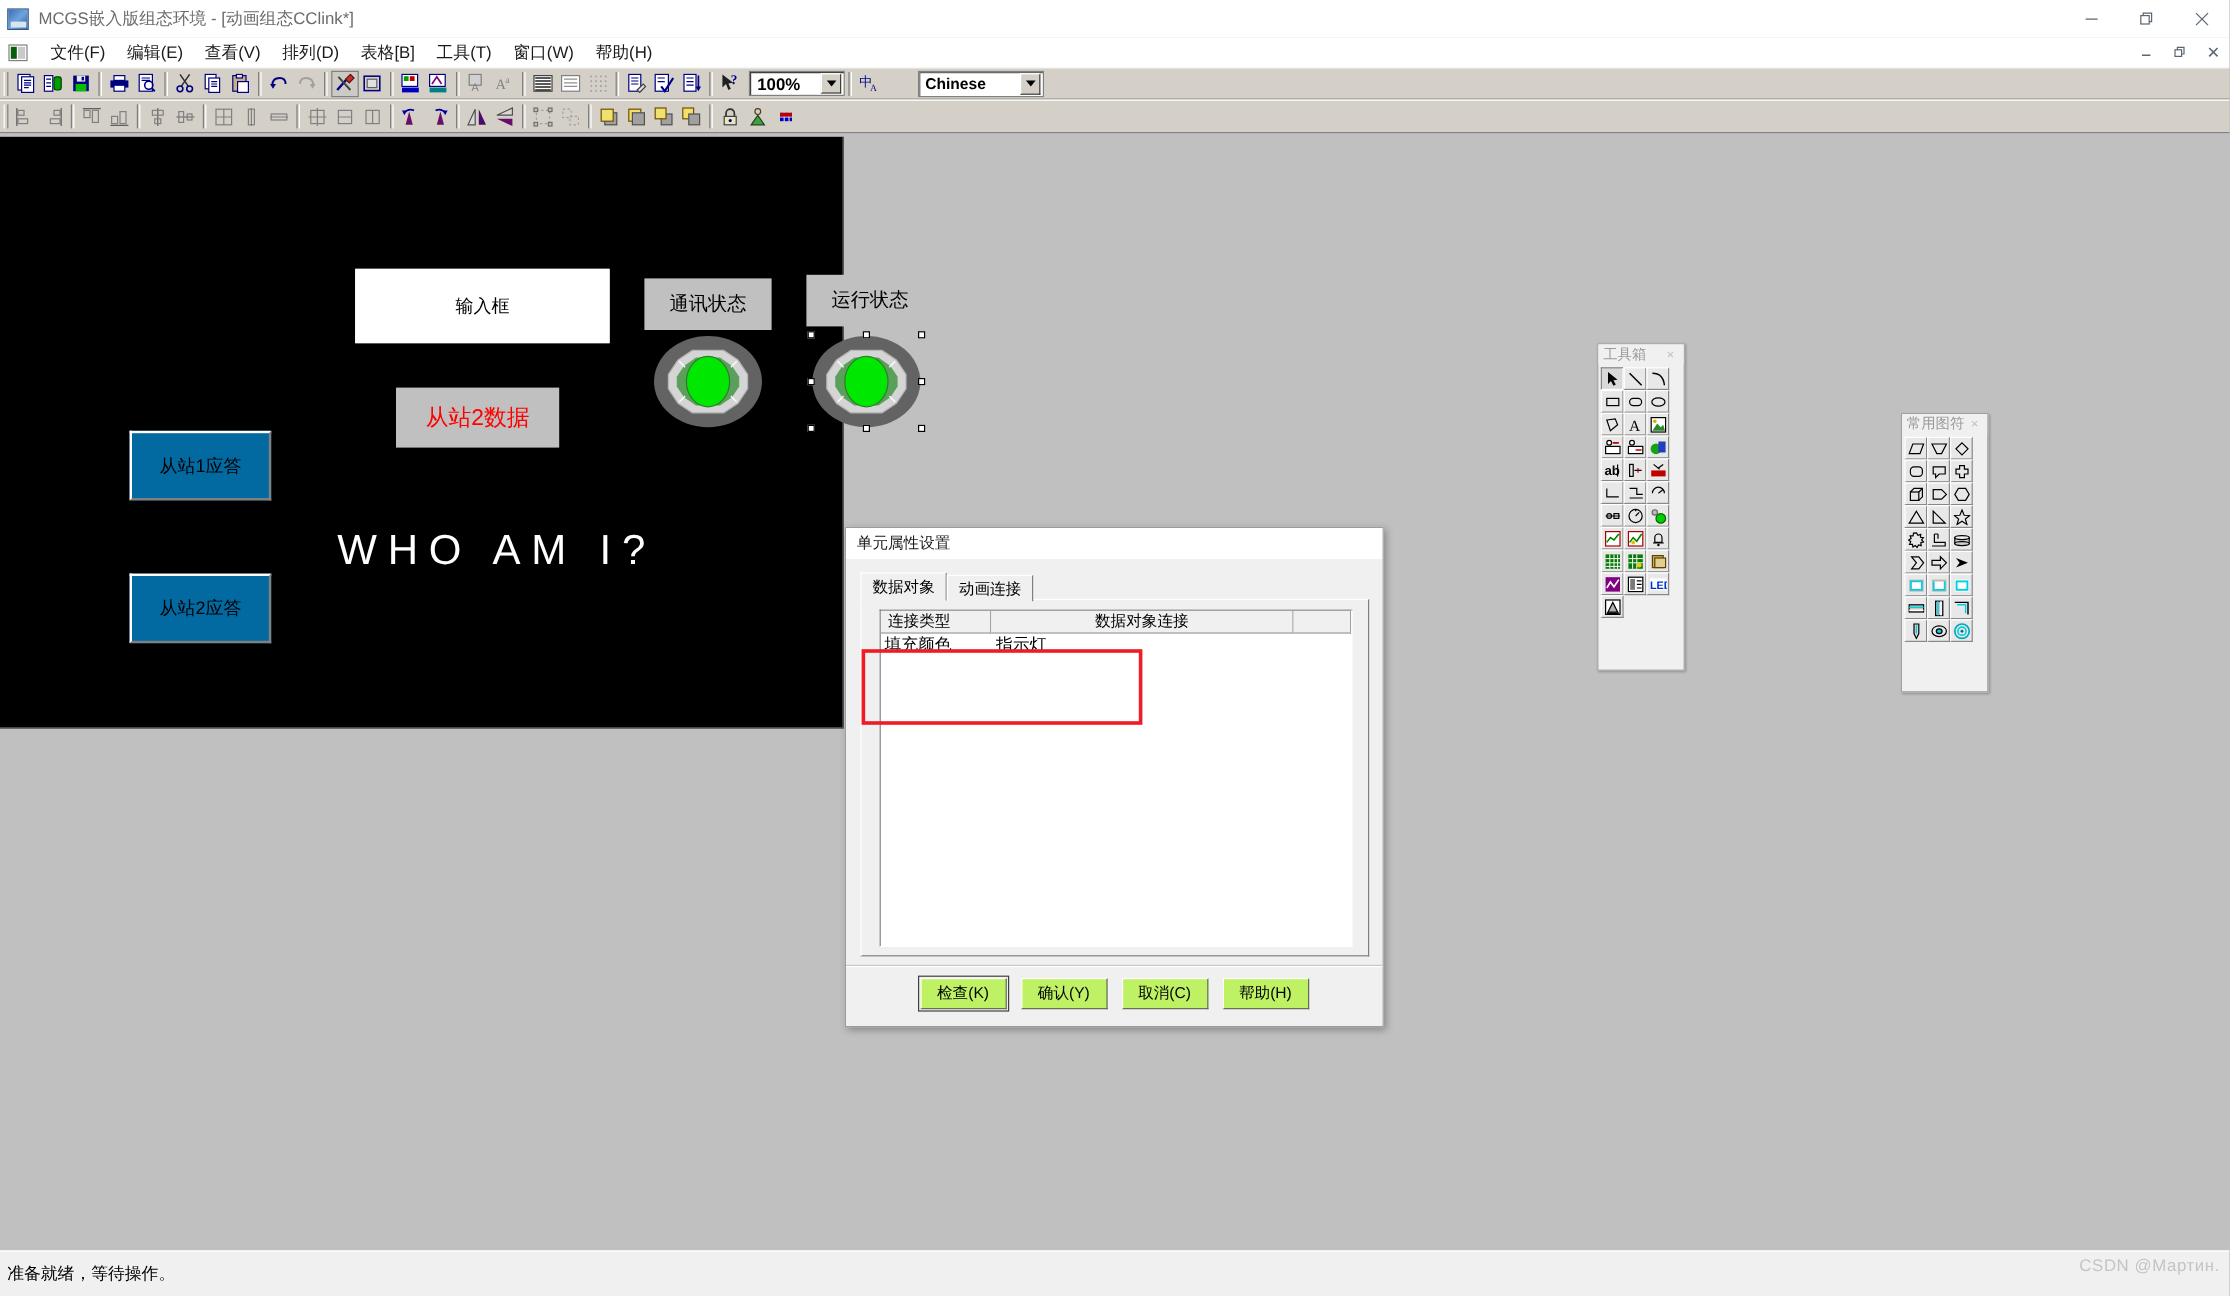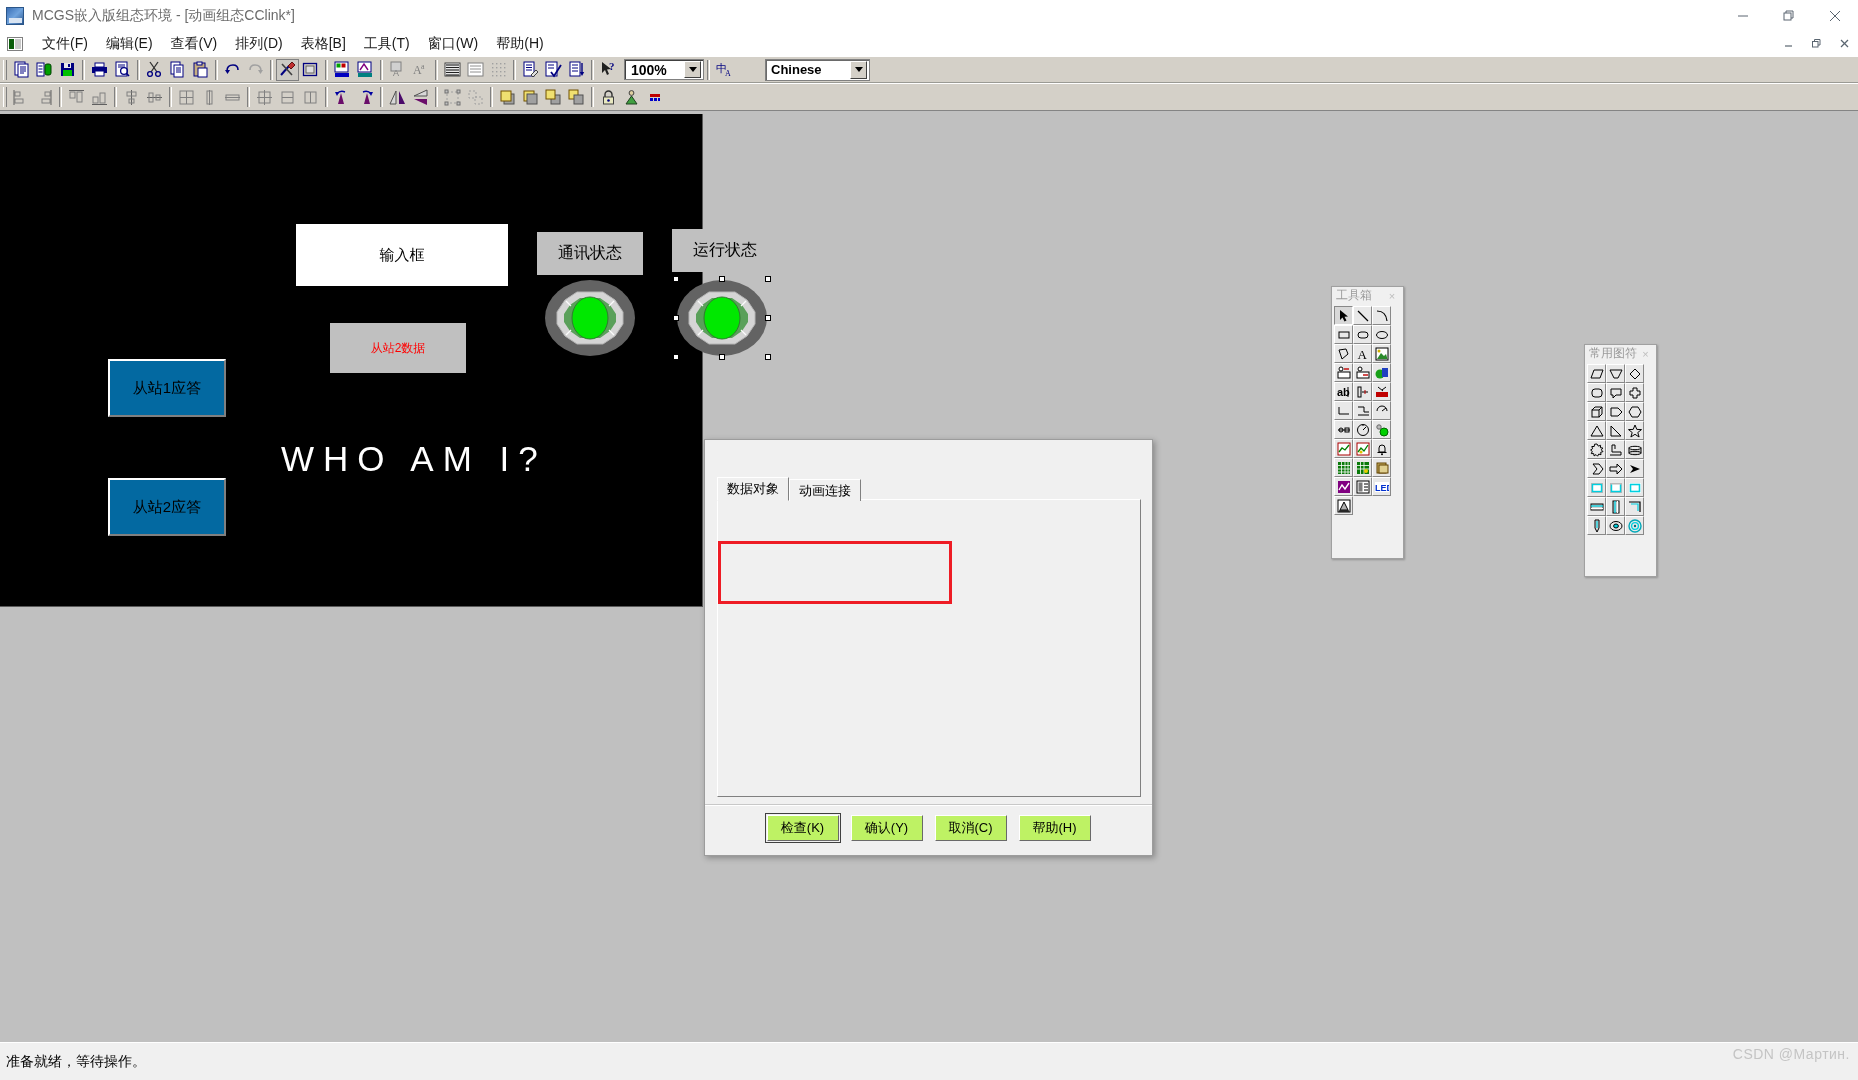--- a/index.html
+++ b/index.html
@@ -783,21 +783,21 @@
   </div>
 
   <div id="workspace">
 
     <div id="canvas">
 
       <div class="cv-box cv-white" style="left:296px; top:110px; width:212px; height:62px;">
         <span>输入框</span>
       </div>
 
-      <div class="cv-box cv-flat" style="left:330px; top:209px; width:136px; height:50px; color:#ff0000; font-size:12px;">
+      <div class="cv-box cv-flat" style="left:330px; top:209px; width:136px; height:50px; color:#ff0000; font-size:19px;">
         <span>从站2数据</span>
       </div>
 
       <div class="cv-box cv-flat" style="left:537px; top:118px; width:106px; height:43px; font-size:16px;">
         <span>通讯状态</span>
       </div>
 
       <div class="cv-box cv-flat" style="left:672px; top:115px; width:106px; height:43px; font-size:16px;">
         <span>运行状态</span>
       </div>
@@ -1238,32 +1238,46 @@
           <svg width="14" height="14" viewBox="0 0 14 14">
               <circle cx="7" cy="7" r="6" fill="none" stroke="#00a8b8" stroke-width="1.4"></circle>
               <circle cx="7" cy="7" r="3.4" fill="none" stroke="#00d0e0" stroke-width="1.4"></circle>
               <circle cx="7" cy="7" r="1.2" fill="#007080"></circle>
             </svg>
         </div>
       </div>
     </div>
 
     <div id="dialog">
+      <div class="dlg-title">
+        <span>单元属性设置</span>
+      </div>
       <div class="dlg-body">
 
         <div class="tabstrip">
           <div class="tab active">
             <span>数据对象</span>
           </div>
           <div class="tab">
             <span>动画连接</span>
           </div>
         </div>
 
         <div class="tabpanel">
+          <div class="listwrap">
+            <div class="lst-header">
+              <div class="lst-h c1">连接类型</div>
+              <div class="lst-h c2">数据对象连接</div>
+              <div class="lst-h c3"></div>
+            </div>
+            <div class="lst-row">
+              <div class="lst-c c1">填充颜色</div>
+              <div class="lst-c c2">指示灯</div>
+            </div>
+          </div>
           <div class="redbox"></div>
         </div>
 
         <div class="dlg-sep"></div>
 
         <div class="dlg-buttons">
           <div class="dbtn default">
             <span>检查(K)</span>
           </div>
           <div class="dbtn">

